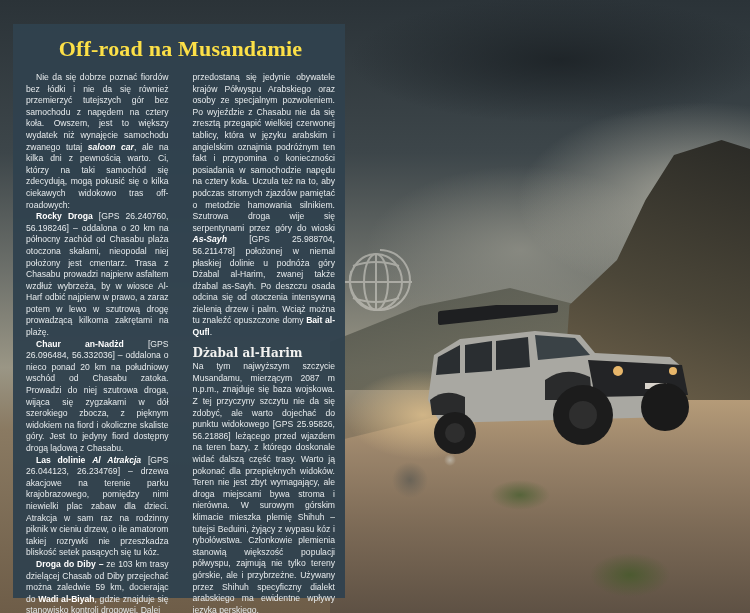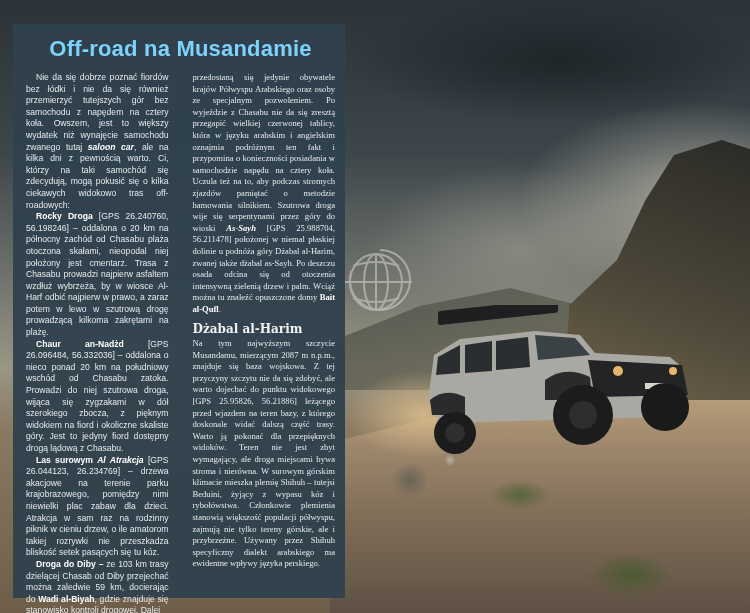--- a/index.html
+++ b/index.html
@@ -25,26 +25,26 @@
       radial-gradient(ellipse 30px 15px at 190px 95px, #56643a, transparent),
       linear-gradient(180deg, #b59b78 0%, #9a846a 25%, #7c6a56 60%, #5e5144 100%);
     clip-path:polygon(0 20%, 25% 8%, 55% 0, 100% 0, 100% 100%, 0 100%); }
   .dust { position:absolute; left:345px; top:370px; width:130px; height:90px;
     background:radial-gradient(ellipse at 60% 50%, rgba(220,190,140,0.85), rgba(210,180,130,0) 70%); }
   .car { position:absolute; left:420px; top:305px; width:280px; height:150px; }
   .globe-watermark { position:absolute; left:340px; top:240px; width:80px; height:80px; opacity:.55; }
 
   .panel { position:absolute; left:13px; top:24px; width:332px; height:574px;
     background:rgba(48,66,78,0.96); box-sizing:border-box; padding:12px 10px 0 13px; }
-  .title { font-family:Liberation Sans, sans-serif; color:#7dd3fc; font-size:22px; font-weight:bold;
+  .title { font-family:Liberation Serif, serif; color:#fde047; font-size:22px; font-weight:bold;
     text-align:center; margin:0 0 10px 0; letter-spacing:0.2px; }
   .cols { display:flex; gap:24px; }
   .col { width:154px; color:#e6eaec; font-size:8.6px; line-height:11.6px; text-align:justify; }
   .col p { margin:0; text-indent:10px; }
-  .col p.noindent { text-indent:0;font-family:Liberation Serif, serif; }
+  .col p.noindent { text-indent:0; }
   .col b { font-weight:bold; color:#ffffff; }
   .col i { font-style:italic; }
   .subhead { font-family:"DejaVu Serif", "Liberation Serif", serif; font-size:12px; font-weight:bold; color:#f2f2f0;
     margin:9px 0 2px 0; text-indent:0 !important; }
 </style>
 </head>
 <body>
 
 <div class="scene">
   <div class="sky"></div>
@@ -92,21 +92,21 @@
   </svg>
 </div>
 
 <div class="panel">
   <h1 class="title">Off-road na Musandamie</h1>
   <div class="cols">
     <div class="col">
       <p><span>Nie da się dobrze poznać fiordów bez łódki i nie da się również przemierzyć tutejszych gór bez samochodu z napędem na cztery koła. Owszem, jest to większy wydatek niż wynajęcie samochodu zwanego tutaj </span><b><i>saloon car</i></b><span>, ale na kilka dni z pewnością warto. Ci, którzy na taki samochód się zdecydują, mogą pokusić się o kilka ciekawych widokowo tras off-roadowych:</span></p>
       <p><b>Rocky Droga</b><span> [GPS 26.240760, 56.198246] – oddalona o 20 km na północny zachód od Chasabu plaża otoczona skałami, nieopodal niej położony jest cmentarz. Trasa z Chasabu prowadzi najpierw asfaltem wzdłuż wybrzeża, by w wiosce Al-Harf odbić najpierw w prawo, a zaraz potem w lewo w szutrową drogę prowadzącą kilkoma zakrętami na plażę.</span></p>
       <p><b>Chaur an-Nadżd</b><span> [GPS 26.096484, 56.332036] – oddalona o nieco ponad 20 km na południowy wschód od Chasabu zatoka. Prowadzi do niej szutrowa droga, wijąca się zygzakami w dół szerokiego zbocza, z pięknym widokiem na fiord i okoliczne skaliste góry. Jest to jedyny fiord dostępny drogą lądową z Chasabu.</span></p>
-      <p><b>Las surowym </b><b><i>Al Atrakcja</i></b><span> [GPS 26.044123, 26.234769] – drzewa akacjowe na terenie parku krajobrazowego, pomiędzy nimi niewielki plac zabaw dla dzieci. Atrakcja w sam raz na rodzinny piknik w cieniu drzew, o ile amatorom takiej rozrywki nie przeszkadza bliskość setek pasących się tu kóz.</span></p>
+      <p><b>Las dolinie </b><b><i>Al Atrakcja</i></b><span> [GPS 26.044123, 26.234769] – drzewa akacjowe na terenie parku krajobrazowego, pomiędzy nimi niewielki plac zabaw dla dzieci. Atrakcja w sam raz na rodzinny piknik w cieniu drzew, o ile amatorom takiej rozrywki nie przeszkadza bliskość setek pasących się tu kóz.</span></p>
       <p><b>Droga do Diby –</b><span> ze 103 km trasy dzielącej Chasab od Diby przejechać można zaledwie 59 km, docierając do </span><b>Wadi al-Biyah</b><span>, gdzie znajduje się stanowisko kontroli drogowej. Dalej</span></p>
     </div>
     <div class="col">
       <p class="noindent"><span>przedostaną się jedynie obywatele krajów Półwyspu Arabskiego oraz osoby ze specjalnym pozwoleniem. Po wyjeździe z Chasabu nie da się zresztą przegapić wielkiej czerwonej tablicy, która w języku arabskim i angielskim oznajmia podróżnym ten fakt i przypomina o konieczności posiadania w samochodzie napędu na cztery koła. Uczula też na to, aby podczas stromych zjazdów pamiętać o metodzie hamowania silnikiem. Szutrowa droga wije się serpentynami przez góry do wioski </span><b><i>As-Sayh</i></b><span> [GPS 25.988704, 56.211478] położonej w niemal płaskiej dolinie u podnóża góry Dżabal al-Harim, zwanej także dżabal as-Sayh. Po deszczu osada odcina się od otoczenia intensywną zielenią drzew i palm. Wciąż można tu znaleźć opuszczone domy </span><b>Bait al-Qufl</b><span>.</span></p>
       <h2 class="subhead">Dżabal al-Harim</h2>
       <p class="noindent">Na tym najwyższym szczycie Musandamu, mierzącym 2087 m n.p.m., znajduje się baza wojskowa. Z tej przyczyny szczytu nie da się zdobyć, ale warto dojechać do punktu widokowego [GPS 25.95826, 56.21886] leżącego przed wjazdem na teren bazy, z którego doskonale widać dalszą część trasy. Warto ją pokonać dla przepięknych widoków. Teren nie jest zbyt wymagający, ale droga miejscami bywa stroma i nierówna. W surowym górskim klimacie mieszka plemię Shihuh – tutejsi Beduini, żyjący z wypasu kóz i rybołówstwa. Członkowie plemienia stanowią większość populacji półwyspu, zajmują nie tylko tereny górskie, ale i przybrzeżne. Używany przez Shihuh specyficzny dialekt arabskiego ma ewidentne wpływy języka perskiego.</p>
     </div>
   </div>
 </div>
 

